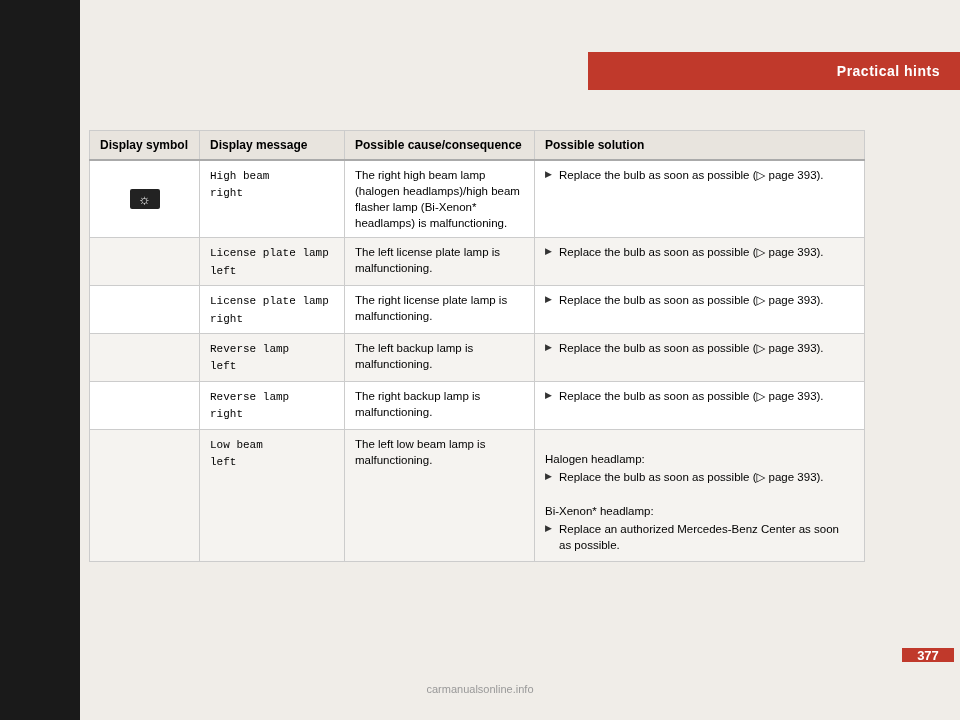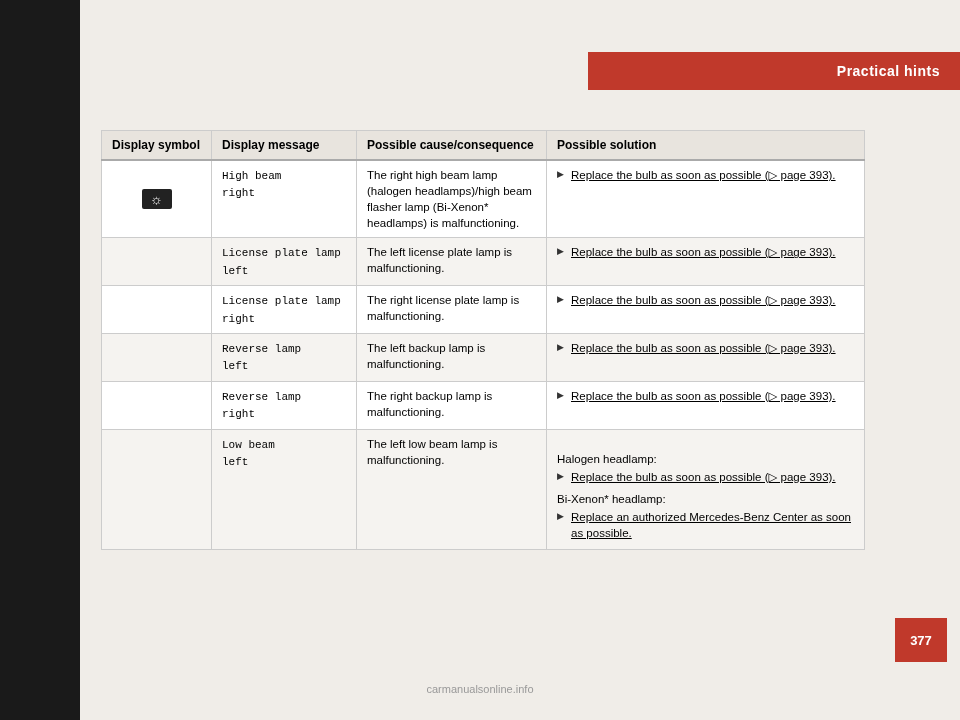--- a/index.html
+++ b/index.html
@@ -30,23 +30,23 @@
       color: white;
       font-weight: bold;
       font-size: 14px;
       letter-spacing: 0.5px;
     }
 
     
     .page-number-badge {
       position: absolute;
       bottom: 58px;
-      right: 13px;
+      right: 6px;
       width: 52px;
-      height: 44px;
+      height: 14px;
       background: #c0392b;
       display: flex;
       align-items: center;
       justify-content: center;
     }
     .page-number {
       color: white;
       font-weight: bold;
       font-size: 13px;
     }
@@ -59,21 +59,21 @@
       right: 0;
       text-align: center;
       color: #999;
       font-size: 11px;
     }
 
     
     .table-container {
       position: absolute;
       top: 130px;
-      left: 101px;
+      left: 89px;
       right: 95px;
       background: #ef4444;
     }
 
     table {
       width: 100%;
       border-collapse: collapse;
       font-size: 11.5px;
     }
 
@@ -143,35 +143,34 @@
     }
 
     .bullet-list {
       list-style: none;
       padding: 0;
     }
     .bullet-list li {
       padding-left: 14px;
       position: relative;
       margin-bottom: 2px;
-      text-decoration: underline;
     }
     .bullet-list li::before {
       content: '▶';
       position: absolute;
       left: 0;
       font-size: 9px;
       top: 1px;
       color: #333;
     }
 
     .section-label {
       font-weight: normal;
       margin-bottom: 2px;
-      margin-top: 6px;
+      margin-top: 18px;
     }
 
     .section-label:first-child {
       margin-top: 15px;
     }
 
     
     .left-sidebar {
       position: absolute;
       top: 0;

